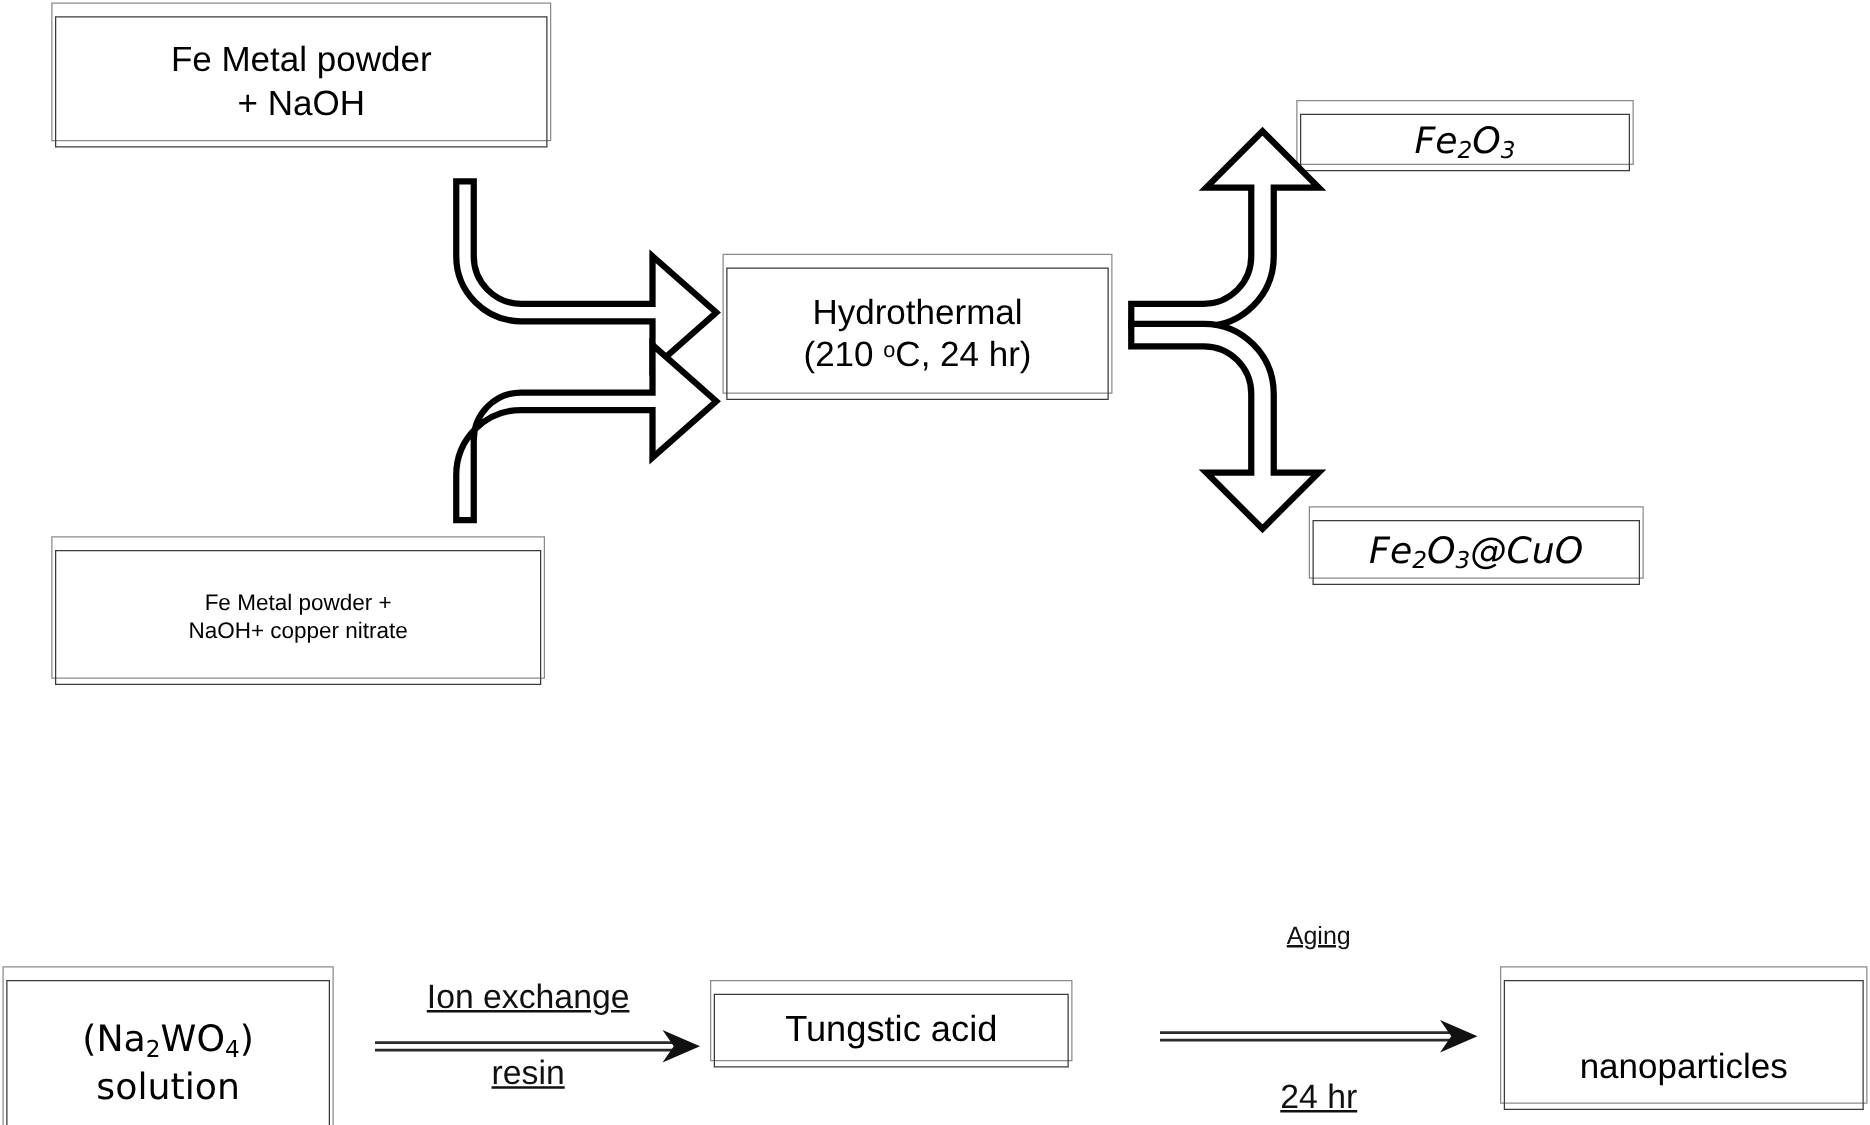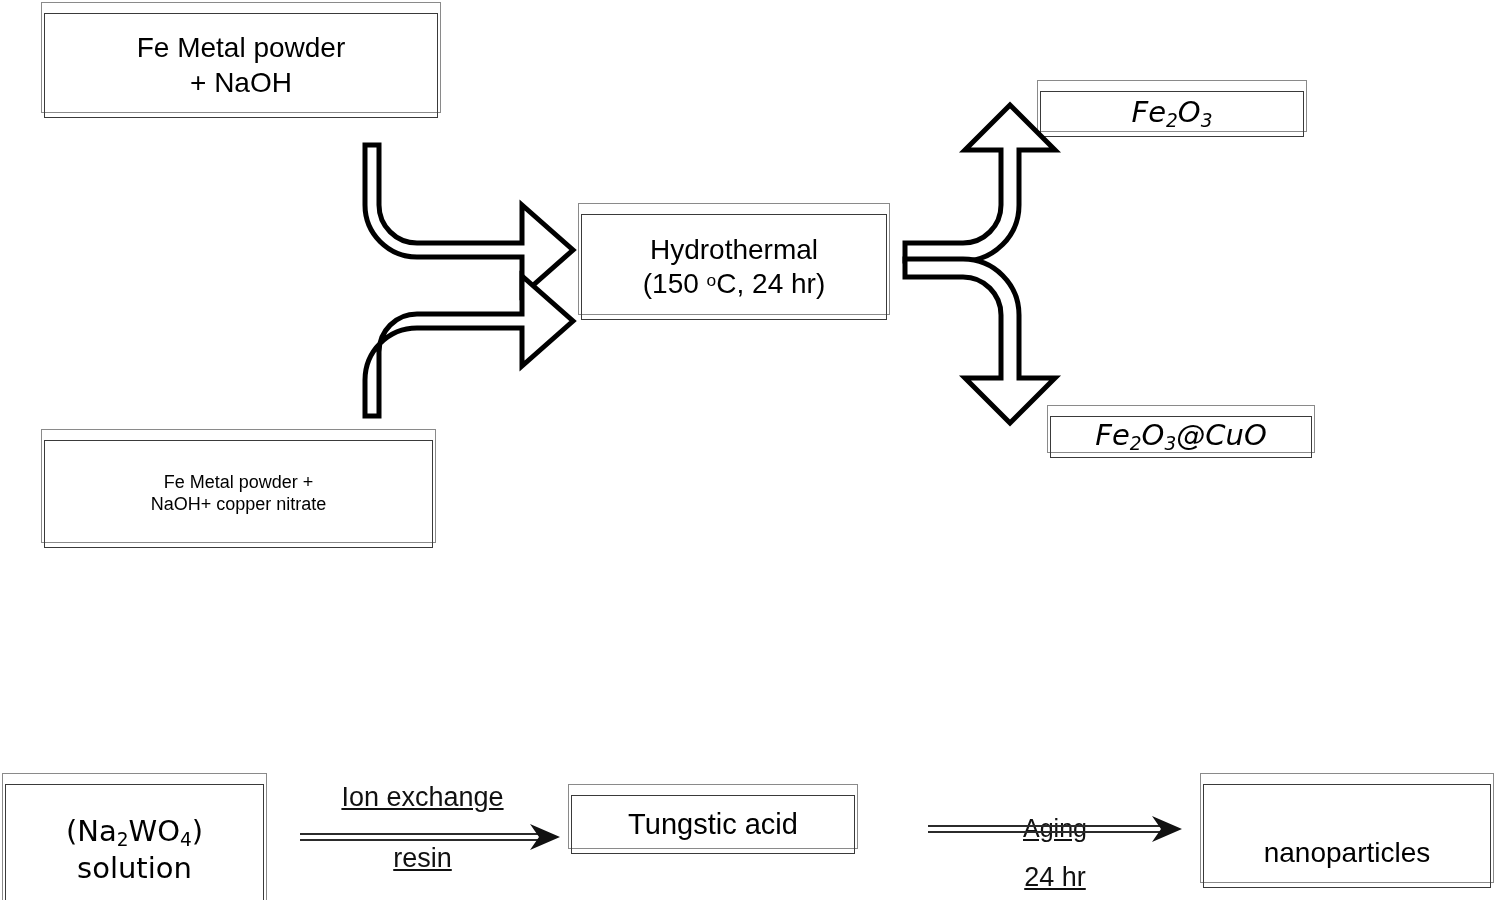--- a/index.html
+++ b/index.html
@@ -100,31 +100,31 @@
 
   <div class="box" style="left:41px; top:429px; width:395px; height:114px; font-size:18px;">
     <div class="inner">
       <span class="txt sans">Fe Metal powder +
 NaOH+ copper nitrate</span>
     </div>
   </div>
 
   <div class="box" style="left:578px; top:203px; width:312px; height:112px; font-size:28px;">
     <div class="inner">
-      <span class="txt sans"><span>Hydrothermal</span><br><span><span>(</span><span>150</span>&nbsp;<sup>o</sup><span>C</span>,&nbsp;<span>24 hr</span><span>)</span></span></span>
+      <span class="txt sans"><span>Hydrothermal</span><br><span><span>(</span><span>210</span>&nbsp;<sup>o</sup><span>C</span>,&nbsp;<span>24 hr</span><span>)</span></span></span>
     </div>
   </div>
 
   <div class="box" style="left:1037px; top:80px; width:270px; height:52px; font-size:29px;">
     <div class="inner">
       <span class="txt ital"><span>Fe</span><sub>2</sub><span>O</span><sub>3</sub><span></span></span>
     </div>
   </div>
 
-  <div class="box" style="left:1047px; top:405px; width:268px; height:48px; font-size:29px;">
+  <div class="box" style="left:1047px; top:405px; width:268px; height:58px; font-size:29px;">
     <div class="inner">
       <span class="txt ital"><span>Fe</span><sub>2</sub><span>O</span><sub>3</sub><span>@CuO</span></span>
     </div>
   </div>
 
   <div class="box" style="left:2px; top:773px; width:265px; height:139px; font-size:29px;">
     <div class="inner">
       <span class="txt serifish"><span>(Na</span><sub>2</sub><span>WO</span><sub>4</sub><span>)</span><br><span>solution</span></span>
     </div>
   </div>
@@ -137,21 +137,21 @@
 
   <div class="box" style="left:1200px; top:773px; width:294px; height:110px; font-size:28px;">
     <div class="inner">
       <span class="txt sans"><br><span>nanoparticles</span></span>
     </div>
   </div>
 
   <div class="arrow-label" style="left:290px; top:782px; width:265px; font-size:27px;">Ion exchange</div>
   <div class="arrow-label" style="left:290px; top:843px; width:265px; font-size:27px;">resin</div>
 
-  <div class="arrow-label" style="left:930px; top:814px; width:250px; font-size:25px;">Aging</div>
+  <div class="arrow-label" style="left:930px; top:738px; width:250px; font-size:20px;">Aging</div>
   <div class="arrow-label" style="left:930px; top:862px; width:250px; font-size:27px;">24 hr</div>
 
   <svg id="arrows" viewBox="0 0 1496 900" xmlns="http://www.w3.org/2000/svg">
 
     <path class="blockarrow" d="M 379,145
              L 379,205
              A 38,38 0 0 0 417,243
              L 522,243
              L 522,205
              L 573,250

